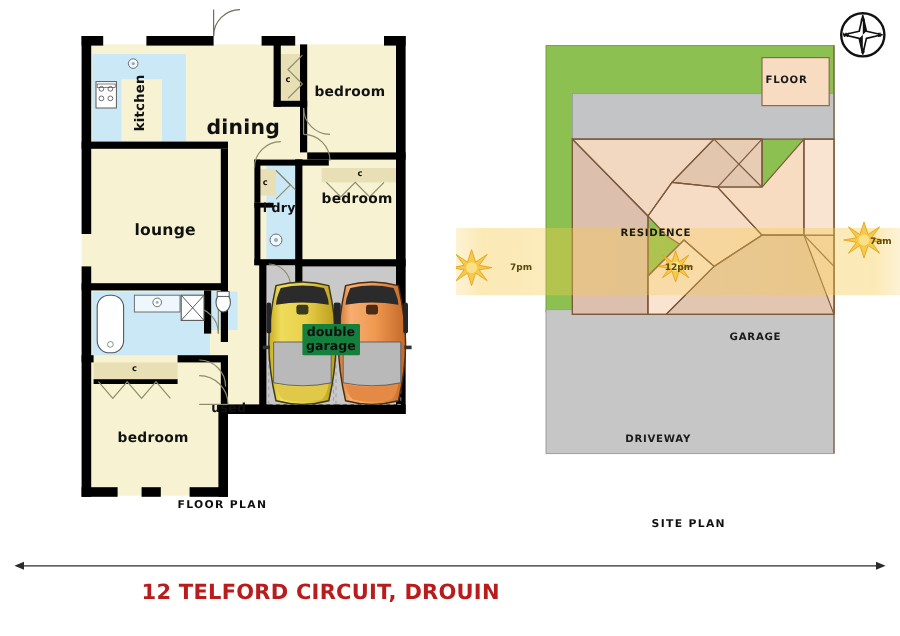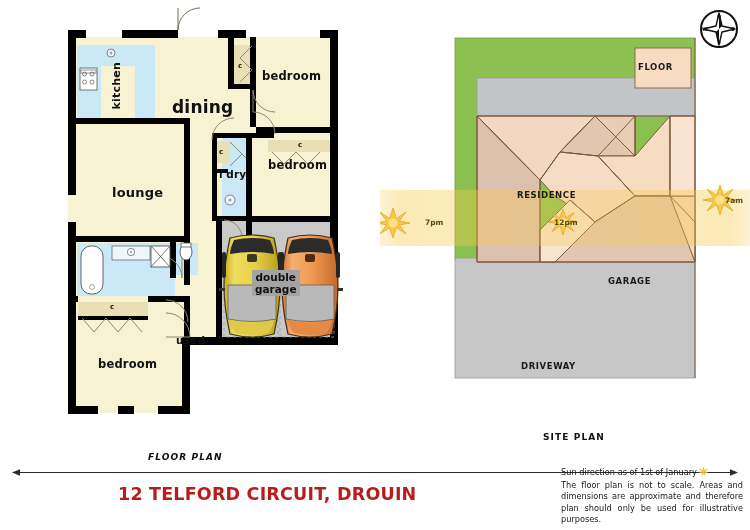--- a/index.html
+++ b/index.html
@@ -36,21 +36,21 @@
   }
 
   .garage-label {
     position: absolute;
     font-family: "DejaVu Sans", sans-serif;
     font-weight: bold;
     font-size: 10.5px;
     line-height: 12px;
     color: #111;
     text-align: center;
-    background: #a3a3a3;
+    background: #15803d;
     padding: 1px 3px;
     border-radius: 1px;
   }
 
   
   #site-plan { position: absolute; left: 380px; top: 0; width: 370px; height: 430px; }
 
   .site-label {
     position: absolute;
     font-family: "DejaVu Sans", sans-serif;
@@ -435,36 +435,27 @@
       <path d="M22 6 L25 19 L38 22 L25 25 L22 38 L19 25 L6 22 L19 19 Z" fill="#ffffff" stroke="#111" stroke-width="1.4" stroke-linejoin="round"></path>
       <path d="M22 6 L25 19 L22 22 Z" fill="#111"></path>
       <path d="M22 38 L19 25 L22 22 Z" fill="#111"></path>
       <text x="22" y="12" font-family="DejaVu Sans, sans-serif" font-size="5" font-weight="bold" text-anchor="middle" fill="#111">N</text>
       <text x="22" y="37" font-family="DejaVu Sans, sans-serif" font-size="5" font-weight="bold" text-anchor="middle" fill="#111">S</text>
       <text x="36" y="24" font-family="DejaVu Sans, sans-serif" font-size="5" font-weight="bold" text-anchor="middle" fill="#111">E</text>
       <text x="8" y="24" font-family="DejaVu Sans, sans-serif" font-size="5" font-weight="bold" text-anchor="middle" fill="#111">W</text>
     </svg>
   </div>
 
-  <div class="plan-caption" style="left:148px; top:452px;font-style:italic;">FLOOR PLAN</div>
+  <div class="plan-caption" style="left:148px; top:416px;">FLOOR PLAN</div>
   <div class="plan-caption" style="left:543px; top:432px;">SITE PLAN</div>
 
   <div id="divider-rule">
     <svg width="726" height="9" viewBox="0 0 726 9">
       <line x1="6" y1="4.5" x2="720" y2="4.5" stroke="#2b2b2b" stroke-width="1"></line>
       <path d="M0 4.5 L8 1.2 L8 7.8 Z" fill="#2b2b2b"></path>
       <path d="M726 4.5 L718 1.2 L718 7.8 Z" fill="#2b2b2b"></path>
     </svg>
   </div>
 
   <div id="address-title">12 TELFORD CIRCUIT, DROUIN</div>
 
-  <div id="disclaimer">
-    <p class="sunline">
-      <span>Sun direction as of 1st of January</span>
-      <svg width="9" height="9" viewBox="0 0 14 14" style="vertical-align:-1px;">
-        <path d="M7,0 L8.2,5 L13,3 L9.5,7 L14,8.5 L8.2,9 L9.8,13.5 L7,10 L4.2,13.5 L5.8,9 L0,8.5 L4.5,7 L1,3 L5.8,5 Z" fill="#f7c948" stroke="#e0a21c" stroke-width=".5"></path>
-      </svg>
-    </p>
-    <p class="para">The floor plan is not to scale. Areas and dimensions are approximate and therefore plan should only be used for illustrative purposes.</p>
-  </div>
 
 </div>
 
 </body></html>

